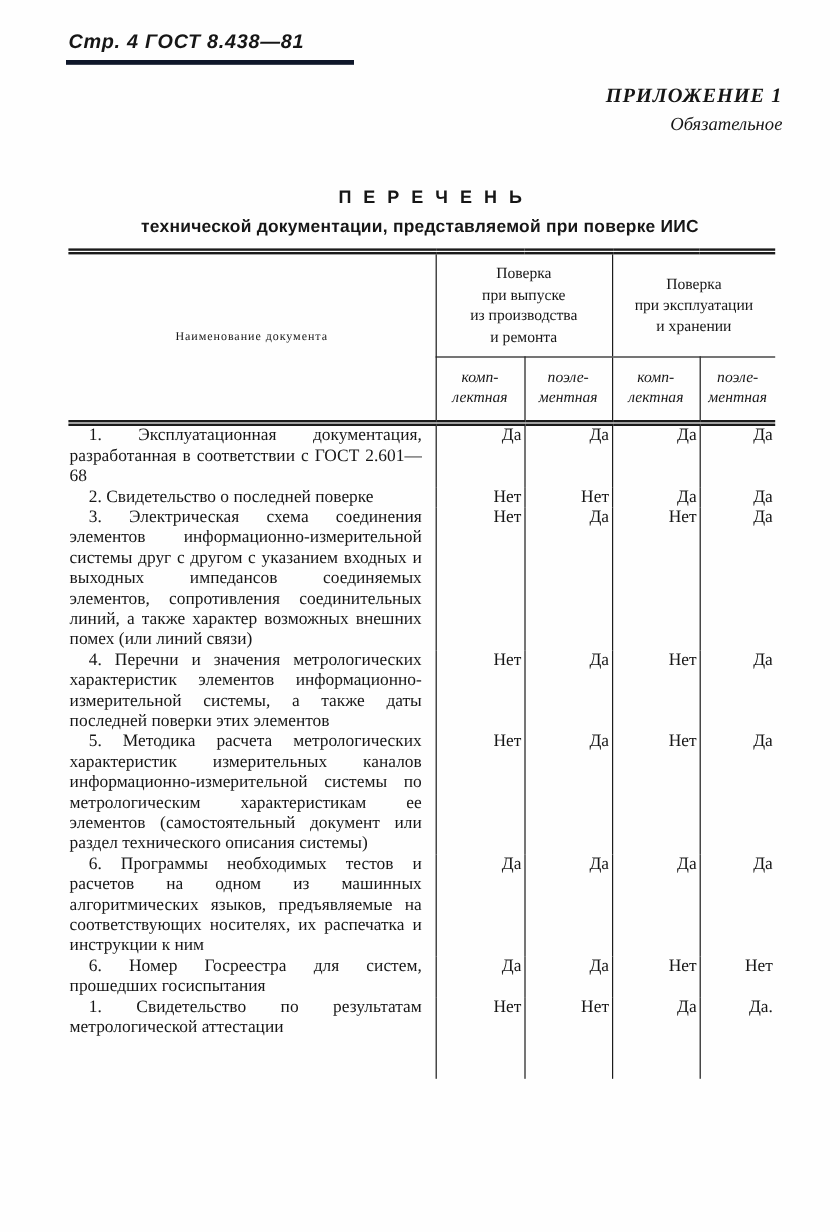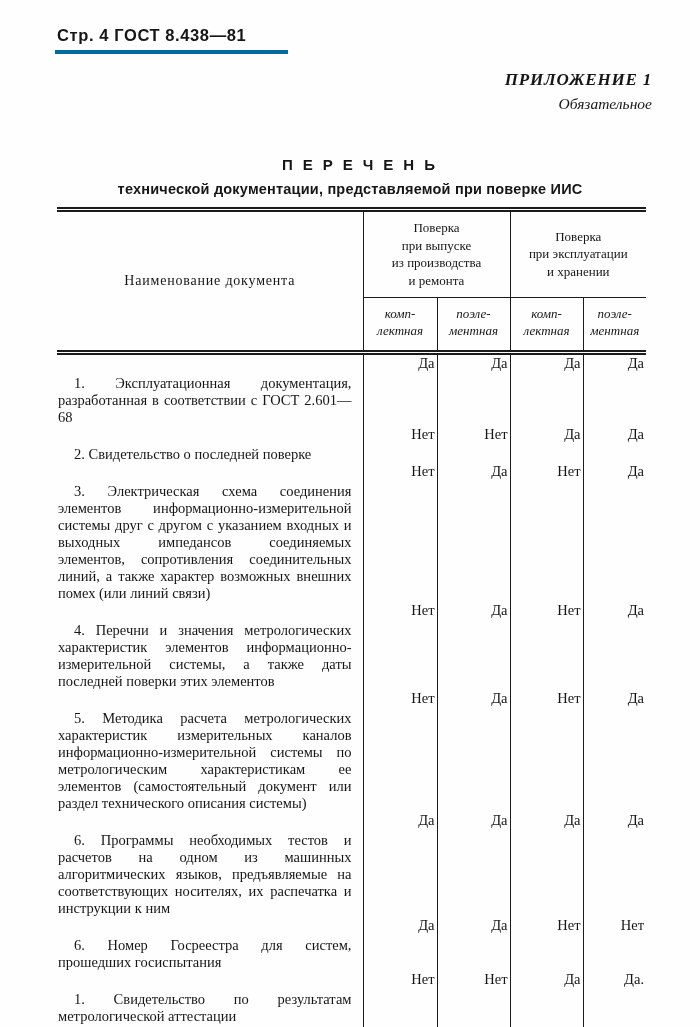--- a/index.html
+++ b/index.html
@@ -6,21 +6,21 @@
   html,body { background:#ffffff; }
   .page {
     position:relative; width:700px; height:1027px; margin:0 auto;
     background:#fefefe; color:#161616; overflow:hidden;
     font-family:"Liberation Serif","DejaVu Serif",serif;
   }
   .page-header {
     position:absolute; left:55px; top:26px;
     font-family:"Liberation Sans","DejaVu Sans",sans-serif;
     font-weight:bold; font-size:16.5px; letter-spacing:0.6px;
-    padding:0 42px 5px 2px; border-bottom:4px solid #0369a1;
+    padding:0 42px 5px 2px; border-bottom:4px solid #0f172a;font-style:italic;
   }
   .appendix {
     position:absolute; right:48px; top:70px;
     text-align:center; font-style:italic;
   }
   .appendix-label { font-size:17px; font-weight:bold; letter-spacing:0.8px; }
   .appendix-note  { font-size:15.5px; margin-top:5px;text-align:right; }
   .doc-title {
     position:absolute; left:0; top:156px; width:100%;
     text-align:center;
@@ -38,41 +38,41 @@
   .table-wrap { position:absolute; left:57px; top:207px; width:589px; }
   table.doc-table {
     width:100%; border-collapse:collapse; table-layout:fixed;
     font-family:"Liberation Serif","DejaVu Serif",serif;
   }
   .doc-table thead th { font-weight:normal; vertical-align:middle; }
   .doc-table .top-border { border-top:5px double #1b1b1b; }
   th.name-head {
     border-right:1.5px solid #1b1b1b;
     border-bottom:5px double #1b1b1b;
-    font-size:14px; letter-spacing:0.8px; text-align:center;
+    font-size:10px; letter-spacing:0.8px; text-align:center;
   }
   th.group-head {
     border-left:1.5px solid #1b1b1b;
     border-bottom:1.5px solid #1b1b1b;
     font-size:13px; line-height:1.35; text-align:center;
     white-space:pre-line; padding:7px 2px 8px 2px; height:72px;
   }
   th.group-head.second { border-left:1.5px solid #1b1b1b; }
   th.sub-head {
     border-left:1.5px solid #1b1b1b;
     border-bottom:5px double #1b1b1b;
     font-size:13px; line-height:1.3; text-align:center;
     white-space:pre-line; padding:8px 2px 10px 2px; height:47px;font-style:italic;
   }
   .doc-table tbody td { vertical-align:top; }
   td.name-cell {
     border-right:1.5px solid #1b1b1b;
     font-size:14.5px; line-height:17px;
     text-align:justify; text-indent:16px;
-    padding:20px 11px 0 1px;
+    padding:0 11px 0 1px;
   }
   td.val-cell {
     border-left:1.5px solid #1b1b1b;
     font-size:14.5px; line-height:17px;
     text-align:right; padding:0 2px 0 2px;
   }
   tr.last-row td { padding-bottom:34px; }
 </style>
 </head>
 <body>

